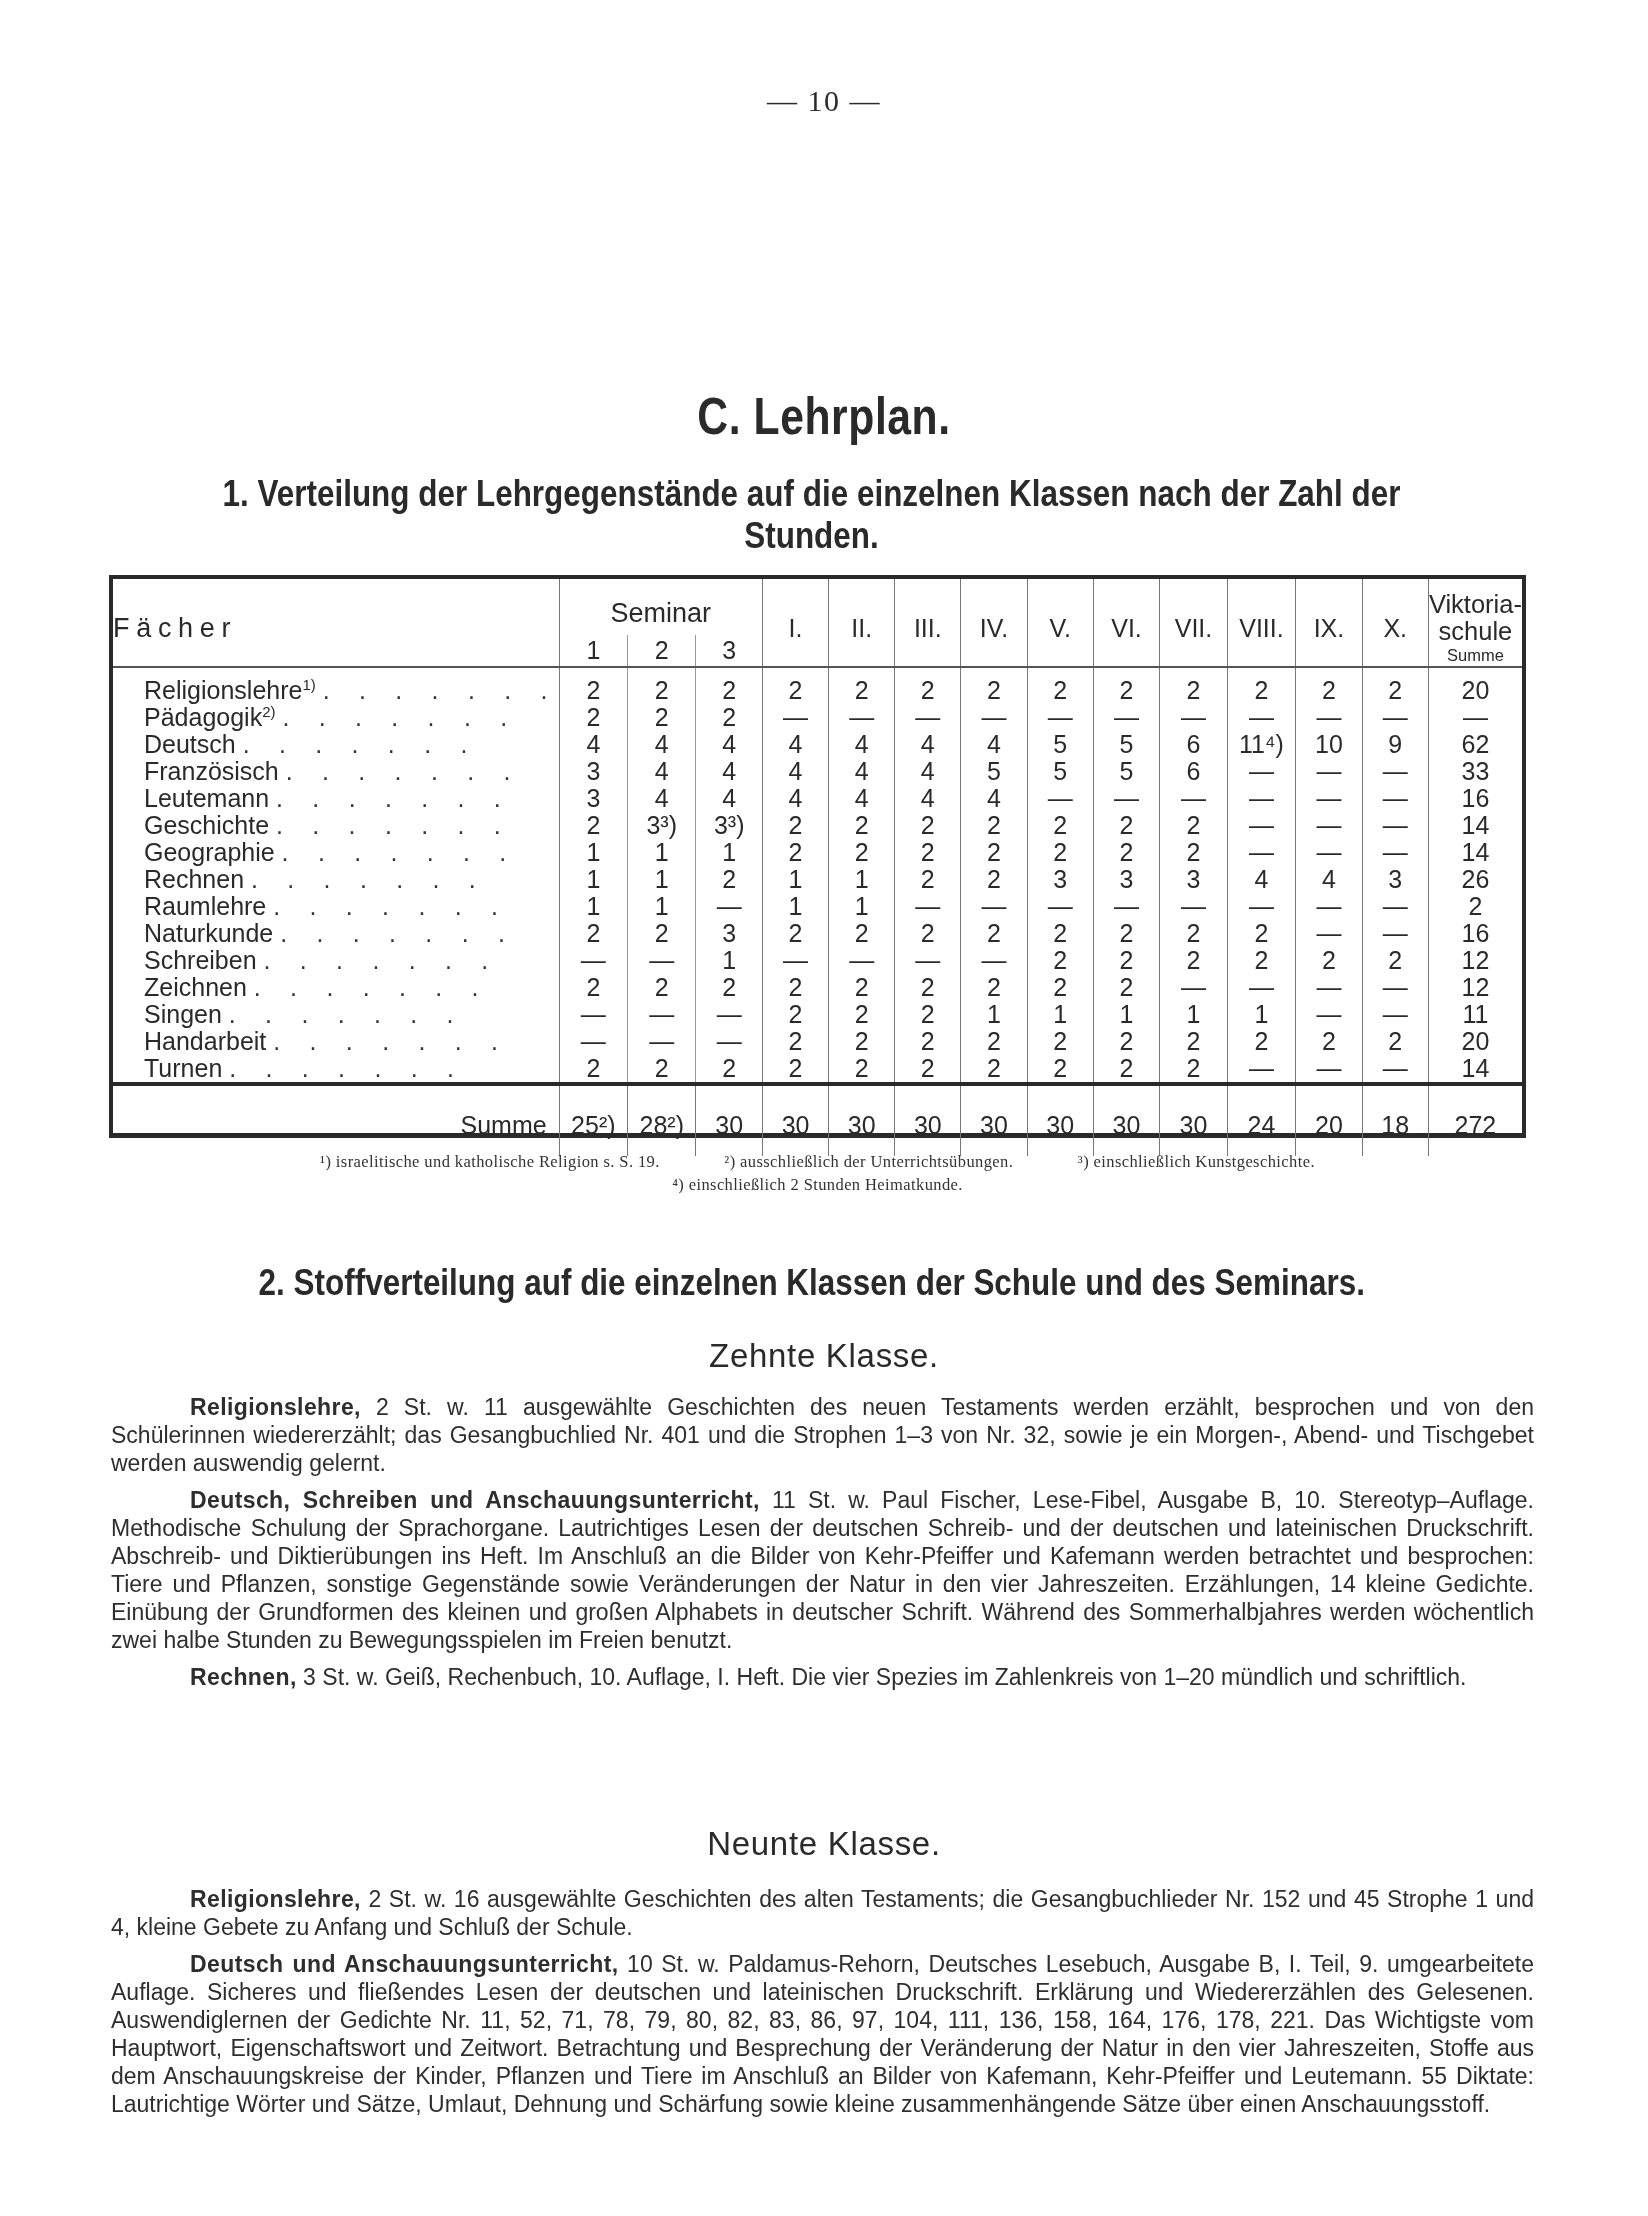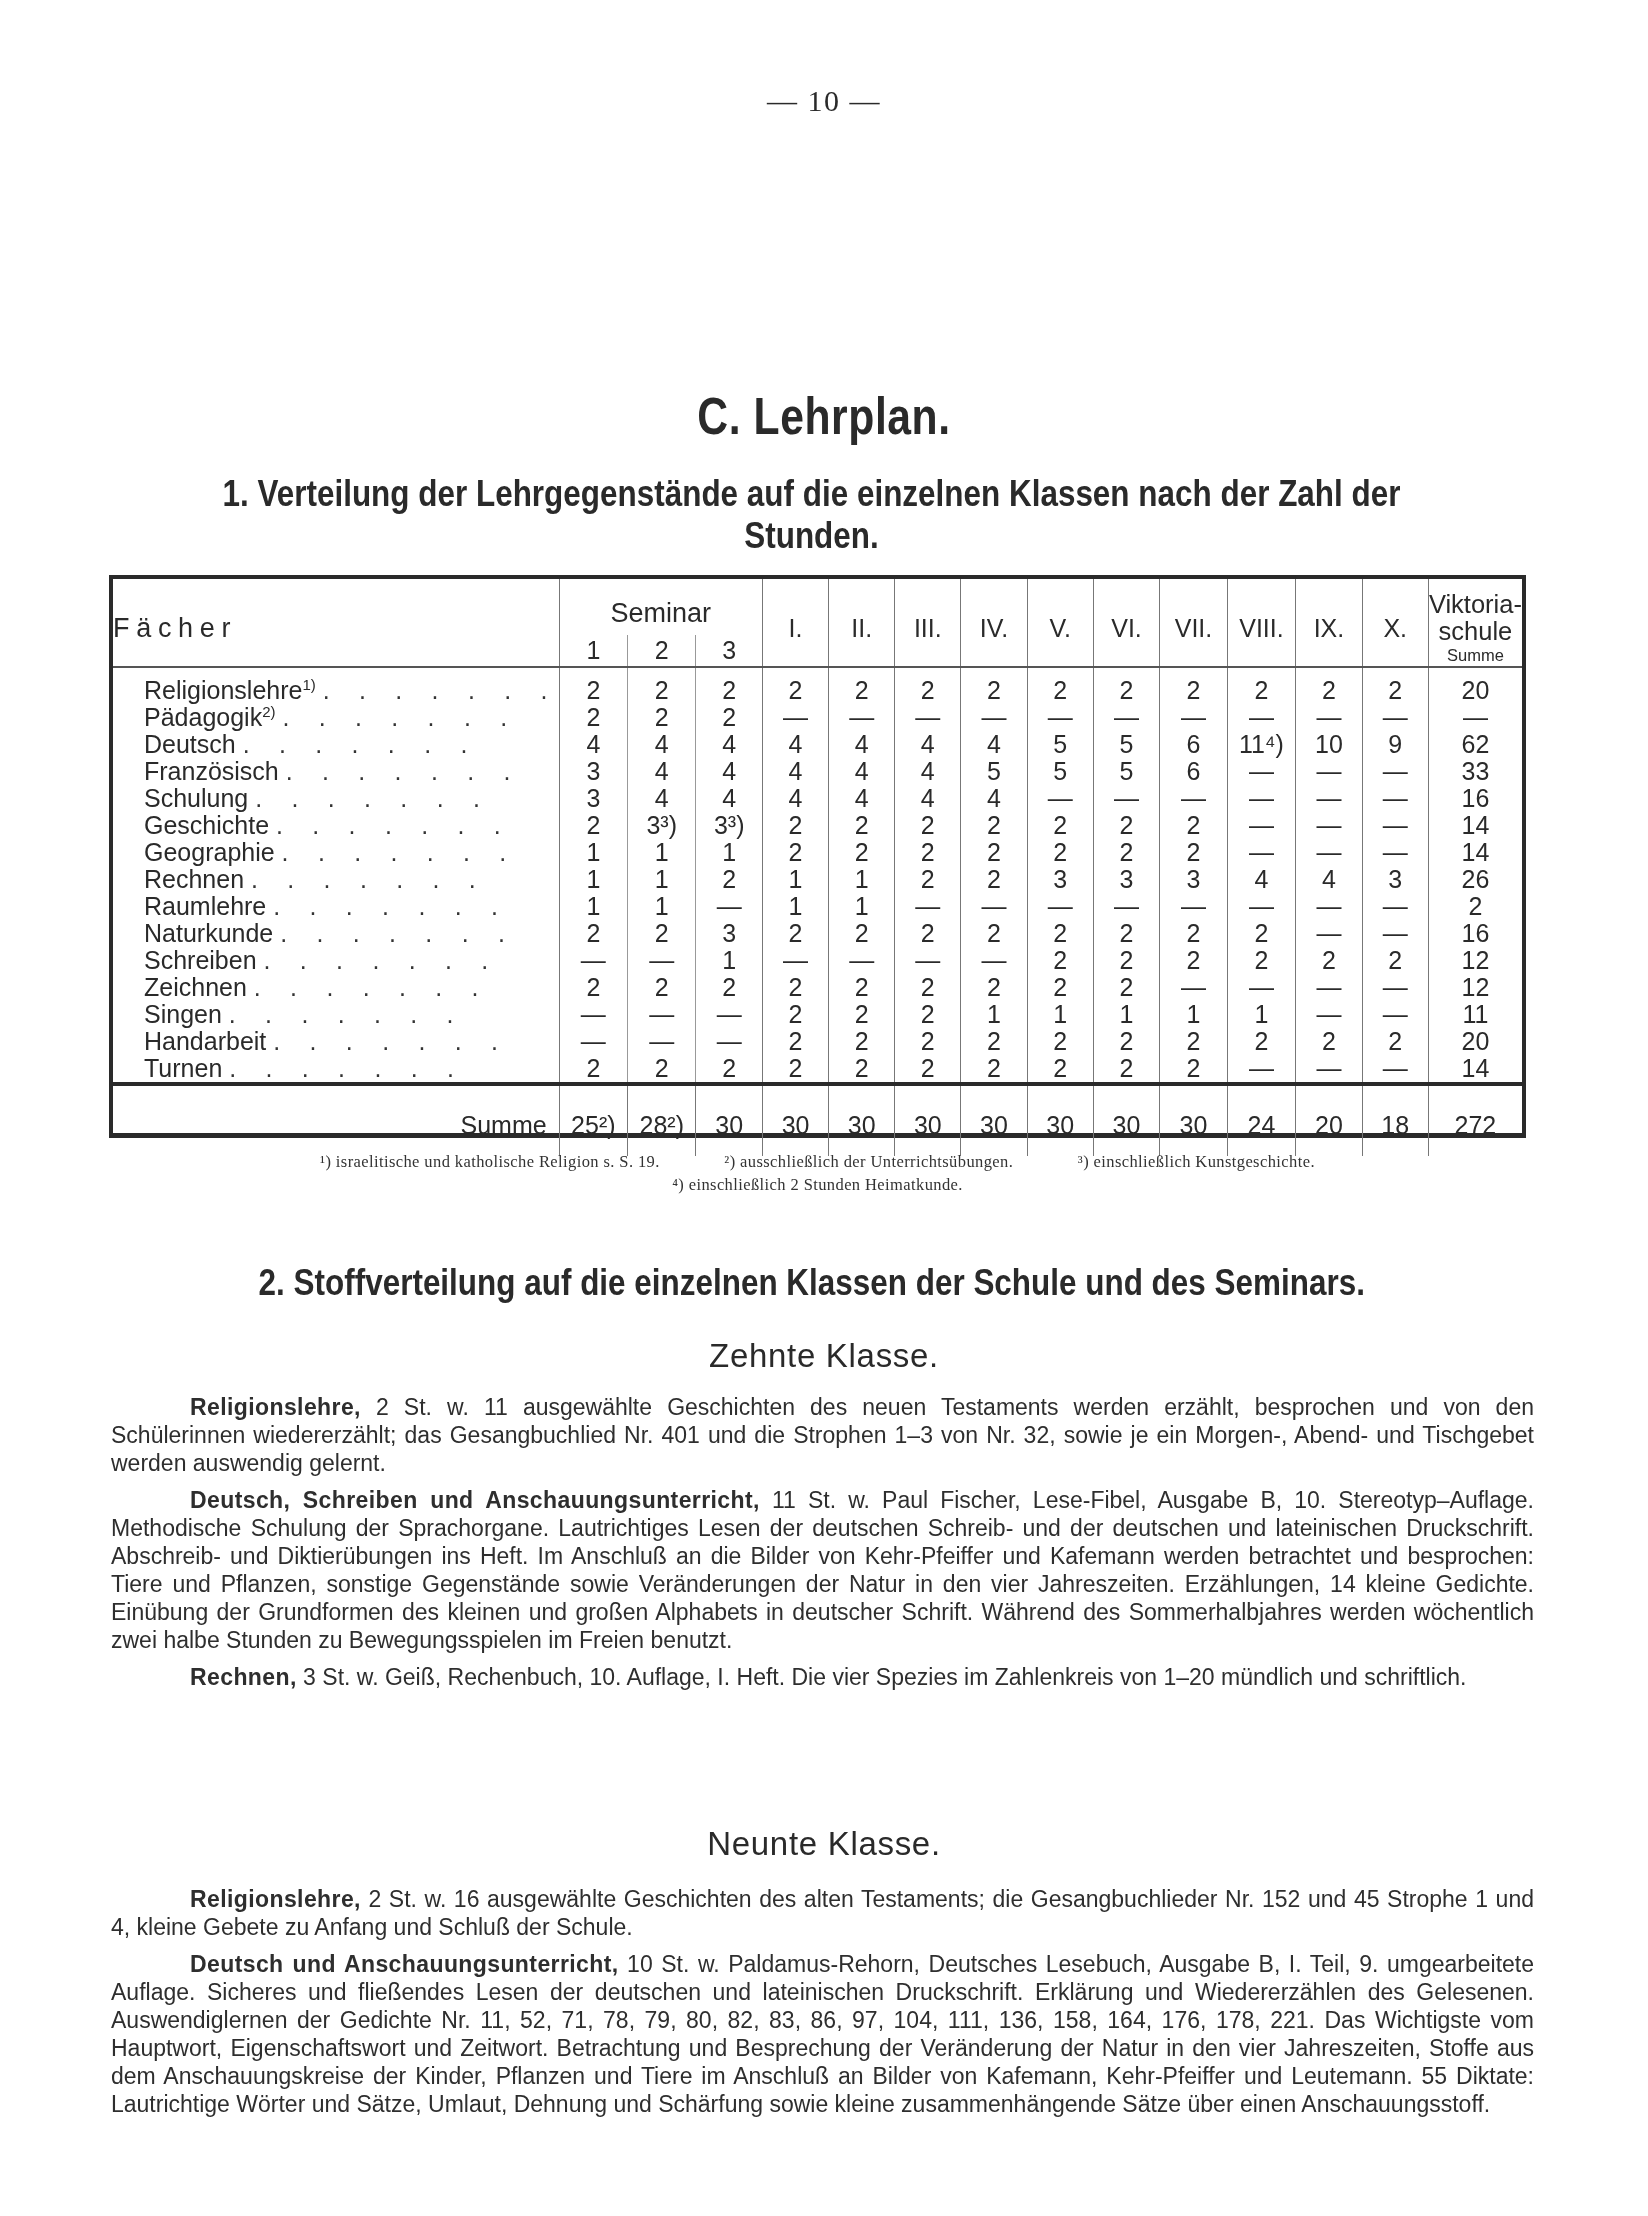--- a/index.html
+++ b/index.html
@@ -269,21 +269,21 @@
           <td>5</td>
           <td>5</td>
           <td>5</td>
           <td>6</td>
           <td>—</td>
           <td>—</td>
           <td>—</td>
           <td>33</td>
         </tr>
         <tr>
-          <td class="col-subject"><span>Schulung</span> <span class="dots">. . . . . . .</span></td>
+          <td class="col-subject"><span>Leutemann</span> <span class="dots">. . . . . . .</span></td>
           <td>3</td>
           <td class="sem-sub">4</td>
           <td class="sem-sub">4</td>
           <td>4</td>
           <td>4</td>
           <td>4</td>
           <td>4</td>
           <td>—</td>
           <td>—</td>
           <td>—</td>

